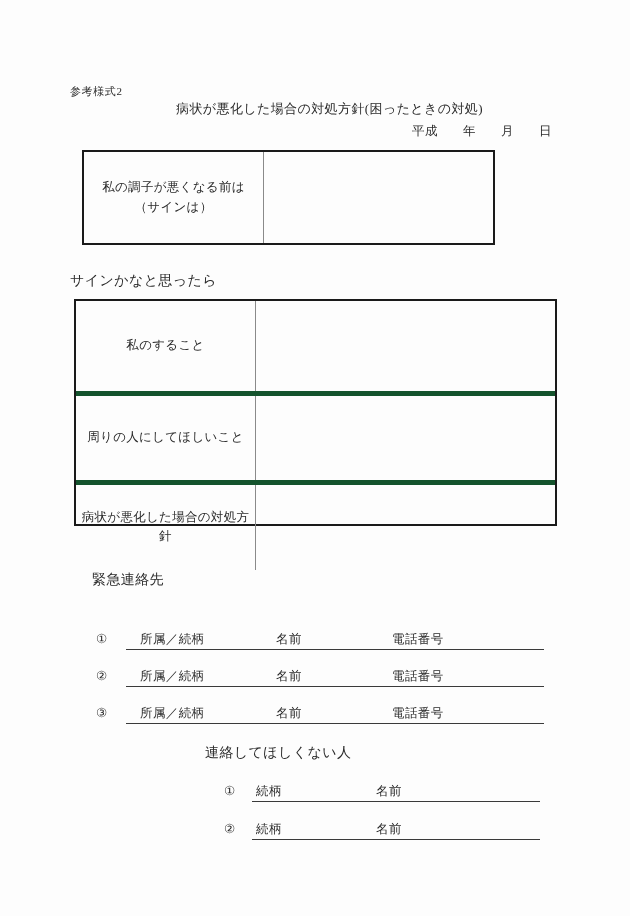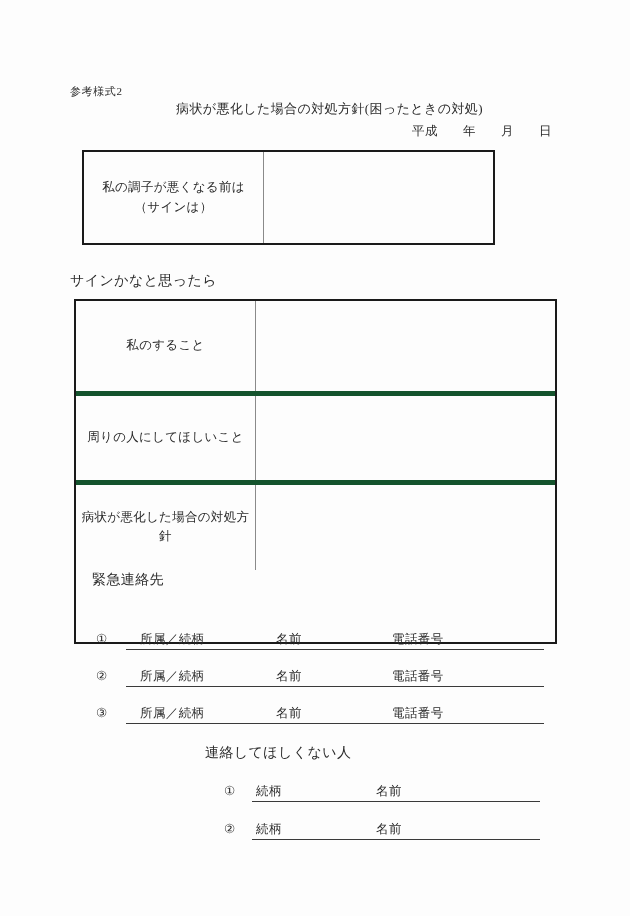--- a/index.html
+++ b/index.html
@@ -51,21 +51,21 @@
   .date-line span { letter-spacing: 0.4px; }
 
   
   .tbl {
     position: absolute;
     border: 2px solid #1a1a1a;
     box-sizing: border-box;
     background: #fdfdfd;
   }
   .tbl-1 { left: 74px; top: 150px; width: 413px; height: 95px; margin-left: 8px; }
-  .tbl-2 { left: 74px; top: 299px; width: 483px; height: 345px; }
+  .tbl-2 { left: 74px; top: 299px; width: 483px; height: 227px; }
 
   .trow {
     display: flex;
     box-sizing: border-box;
     width: 100%;
   }
   .tbl-1 .trow { height: 100%; }
   .tbl-2 .trow { height: 89.6px; }
   .tbl-2 .trow + .trow { border-top: 5px solid #14532d; }
 

